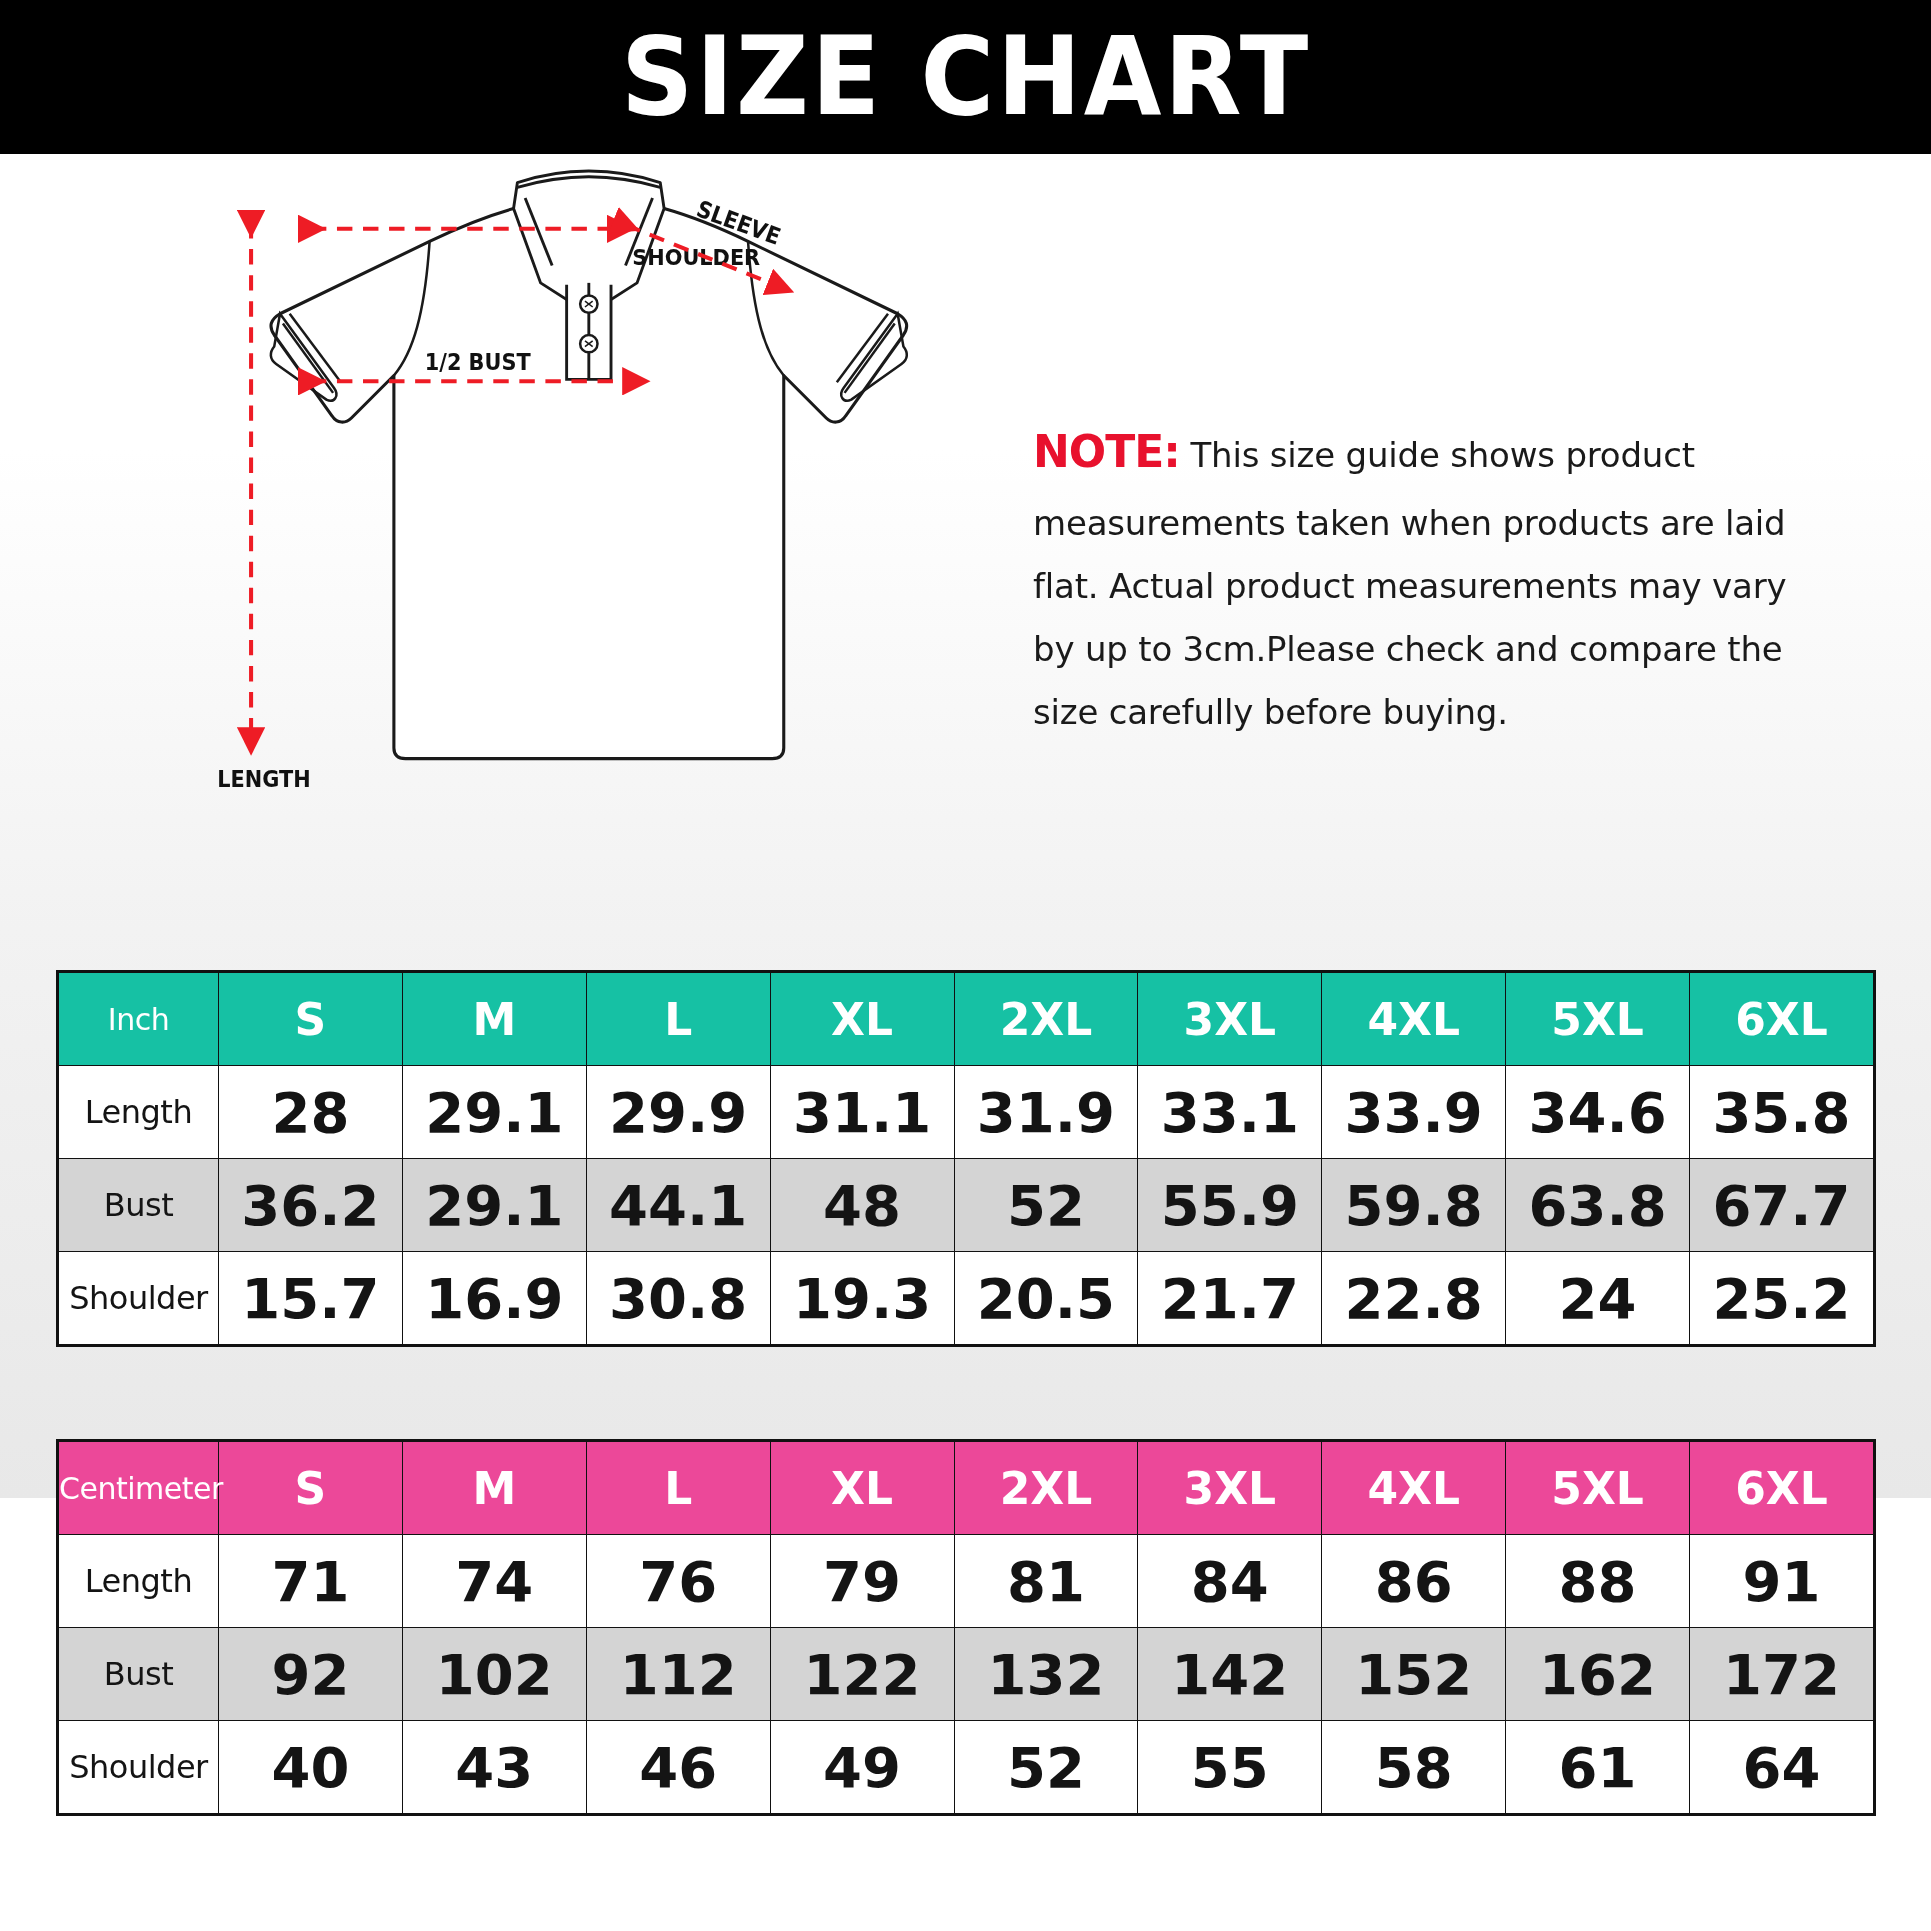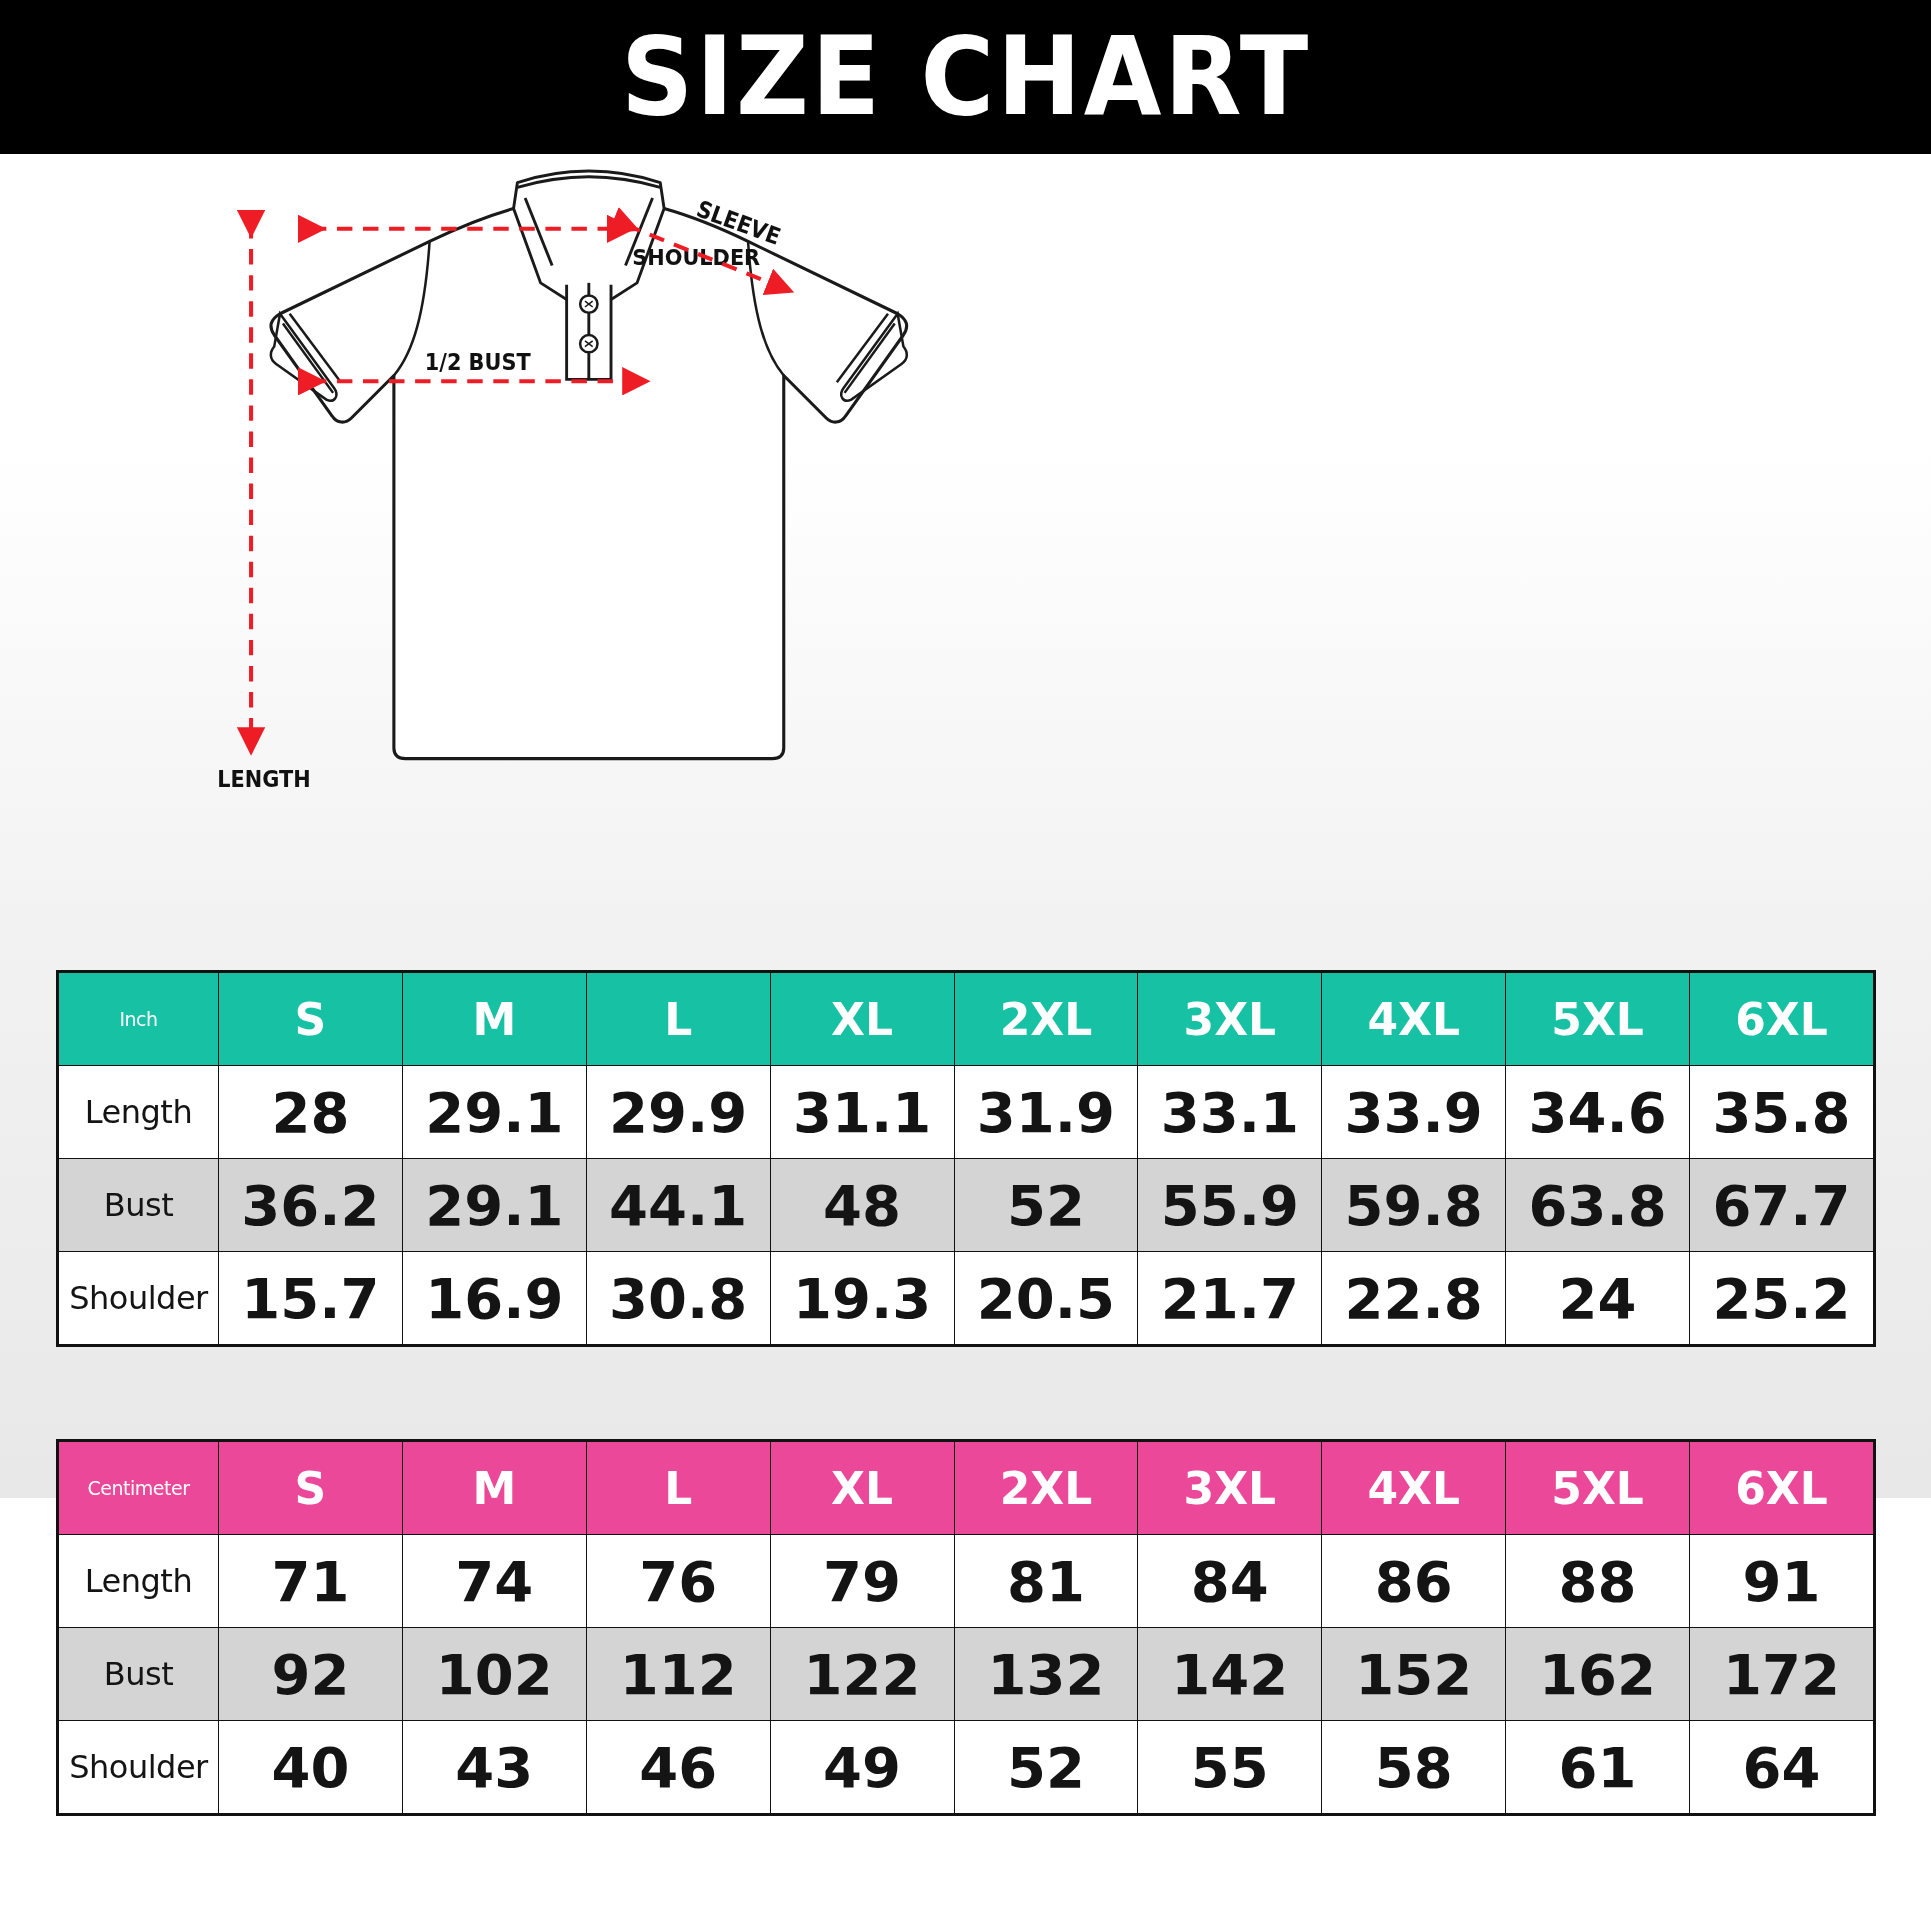--- a/index.html
+++ b/index.html
@@ -99,21 +99,21 @@
     font-family: "DejaVu Sans", sans-serif;
   }
   th:first-child, td:first-child { width: 159px; }
 
   thead th {
     color: #ffffff;
     font-weight: bold;
     font-size: 44px;
   }
   thead th.unit {
-    font-size: 19px;
+    font-size: 30px;
     font-weight: normal;
     letter-spacing: -0.5px;
     margin-left: 24px;
   }
   #table-inch thead th { background: #16c1a4; }
   #table-cm   thead th { background: #ec4899; }
 
   tbody td {
     font-weight: bold;
     font-size: 56px;
@@ -220,20 +220,26 @@
       <text class="dim-label" x="580" y="48" font-size="24" transform="rotate(20 580 48)">SLEEVE</text>
 
       <line x1="182" y1="220" x2="518" y2="220" stroke="#ee1c25" stroke-width="4.2" stroke-dasharray="16 11" marker-start="url(#ah)" marker-end="url(#ah)"></line>
       <text class="dim-label" x="300" y="208" font-size="24">1/2 BUST</text>
 
       <line x1="120" y1="56" x2="120" y2="592" stroke="#ee1c25" stroke-width="4.2" stroke-dasharray="16 11" marker-start="url(#ah)" marker-end="url(#ah)"></line>
       <text class="dim-label" x="85" y="640" font-size="24">LENGTH</text>
     </svg>
   </div>
 
+  <div class="note">
+    <p class="note-text">
+      <span class="note-label">NOTE:</span>
+      <span>This size guide shows product measurements taken when products are laid flat. Actual product measurements may vary by up to 3cm.Please check and compare the size carefully before buying.</span>
+    </p>
+  </div>
 
   <div class="table-wrap" id="table-inch">
     <table>
       <thead>
         <tr>
           <th class="unit">Inch</th>
           <th>S</th>
           <th>M</th>
           <th>L</th>
           <th>XL</th>

